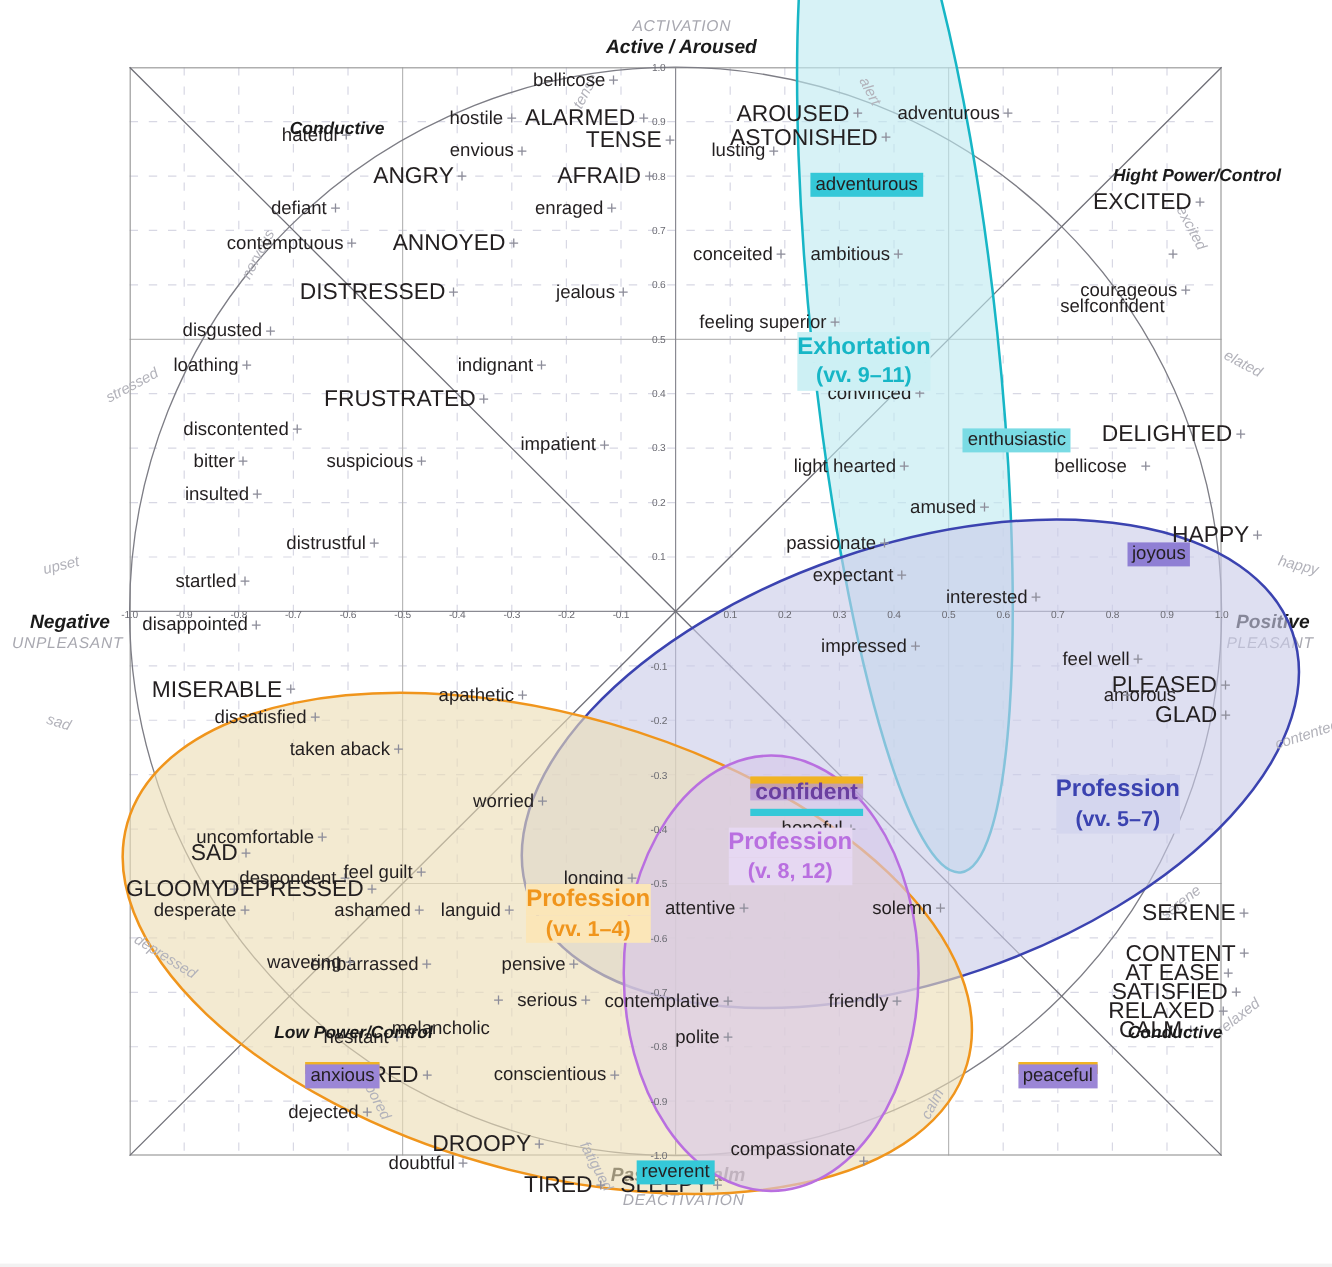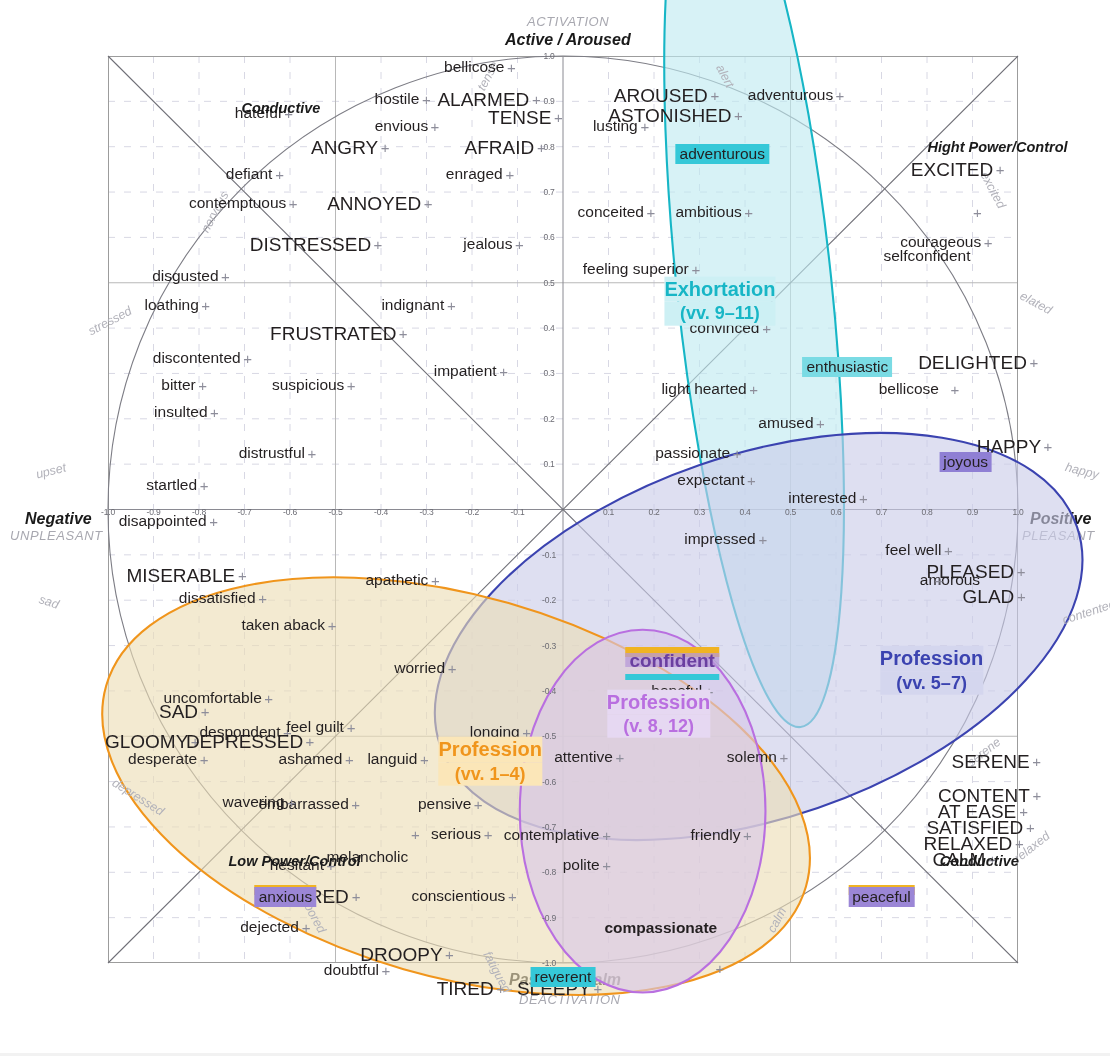--- a/index.html
+++ b/index.html
@@ -300,21 +300,21 @@
         <div class="tok lc" style="left: 161.525px; top: 870.72px;">dejected</div>
         <div class="plus" style="left: 198.025px; top: 870.72px;">+</div>
         <div class="tok uc" style="left: 293.475px; top: 897.93px;">DROOPY</div>
         <div class="plus" style="left: 341.475px; top: 897.93px;">+</div>
         <div class="tok lc" style="left: 243.425px; top: 913.802px;">doubtful</div>
         <div class="plus" style="left: 277.925px; top: 913.802px;">+</div>
         <div class="tok uc" style="left: 357.175px; top: 931.942px;">TIRED</div>
         <div class="plus" style="left: 392.675px; top: 931.942px;">+</div>
         <div class="tok uc" style="left: 445.9px; top: 931.942px;">SLEEPY</div>
         <div class="plus" style="left: 489.9px; top: 931.942px;">+</div>
-        <div class="tok lc" style="left: 552.825px; top: 872px; font-weight: bold;">compassionate</div>
+        <div class="tok lc" style="left: 552.825px; top: 902px;">compassionate</div>
         <div class="plus" style="left: 611.825px; top: 911.535px;">+</div>
         <div class="tok uc" style="left: 552.825px; top: 38.5475px;">AROUSED</div>
         <div class="plus" style="left: 606.825px; top: 38.5475px;">+</div>
         <div class="tok uc" style="left: 561.925px; top: 58.955px;">ASTONISHED</div>
         <div class="plus" style="left: 630.425px; top: 58.955px;">+</div>
         <div class="tok lc" style="left: 682.5px; top: 38.5475px;">adventurous</div>
         <div class="plus" style="left: 732px; top: 38.5475px;">+</div>
         <div class="tok lc" style="left: 507.325px; top: 70.2925px;">lusting</div>
         <div class="plus" style="left: 536.825px; top: 70.2925px;">+</div>
         <div class="tok uc" style="left: 844.025px; top: 113.375px;">EXCITED</div>

